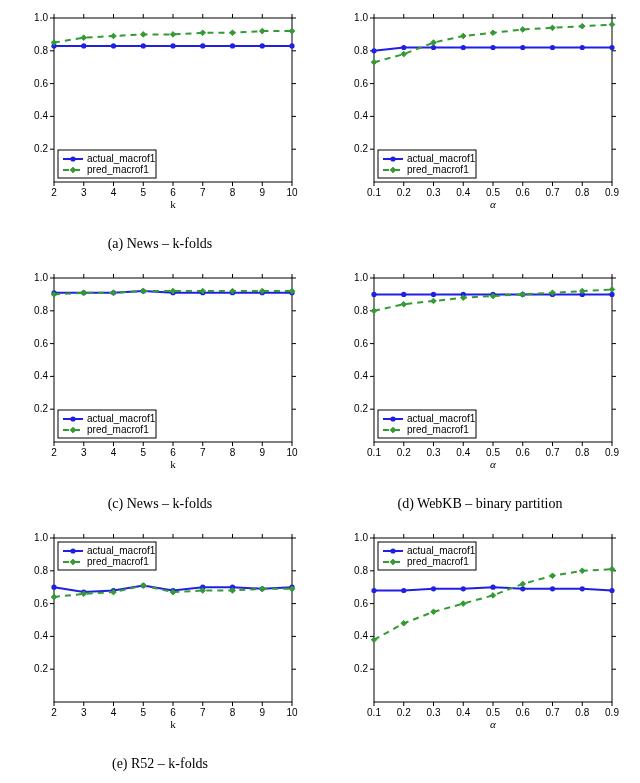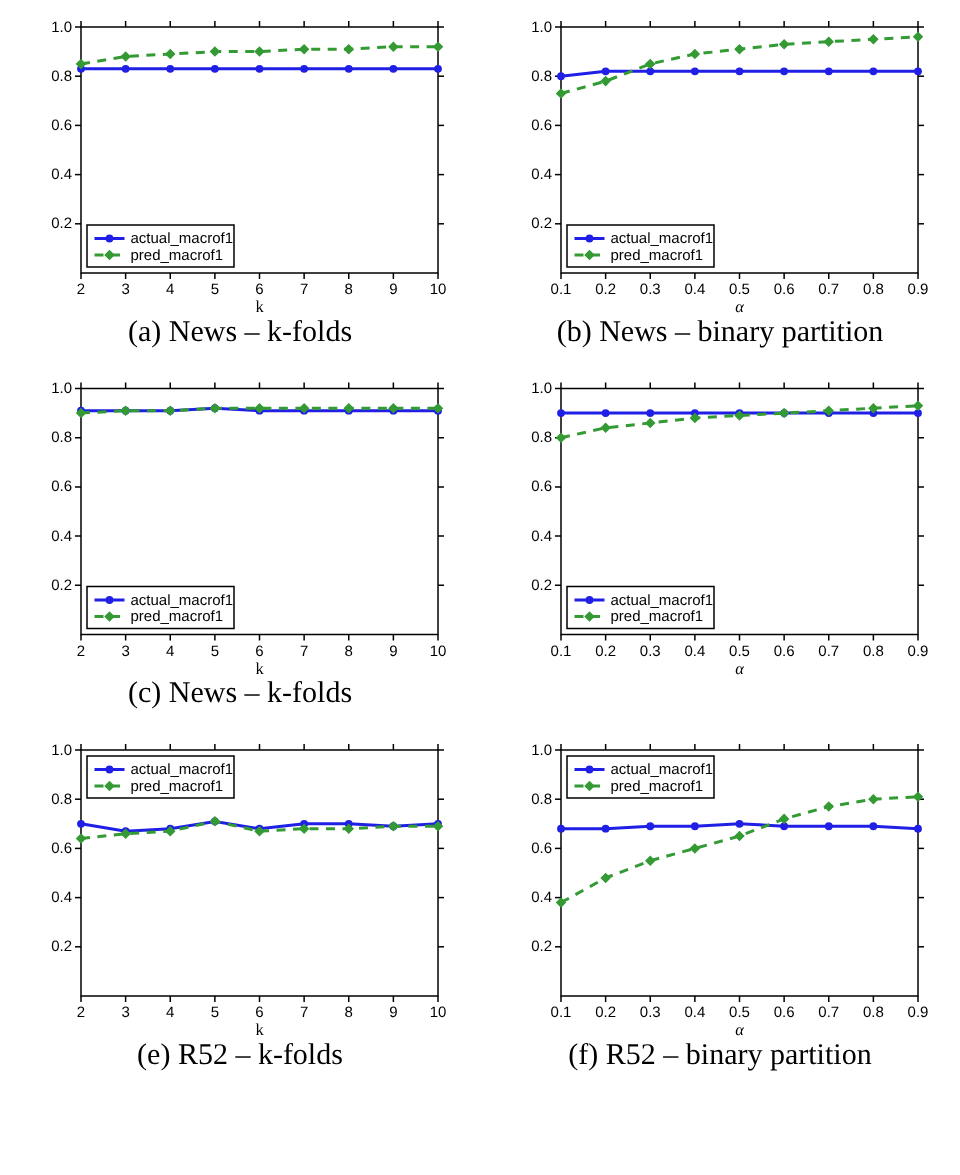--- a/index.html
+++ b/index.html
@@ -26,22 +26,22 @@
   .tick { stroke: #000; stroke-width: 1; }
   .ticklabel { font-size: 10px; fill: #000; font-family: Arial, Helvetica, sans-serif; }
   .xlabel { font-size: 11px; fill: #000; text-anchor: middle; font-family: "Times New Roman", Times, serif; }
   .series-actual { stroke: #1f1fe6; stroke-width: 2; fill: none; }
   .series-pred { stroke: #349a34; stroke-width: 2; fill: none; stroke-dasharray: 6 5; }
   .marker-actual { fill: #1f1fe6; }
   .marker-pred { fill: #349a34; stroke: #349a34; }
   .legend-box { fill: #fff; stroke: #000; stroke-width: 1; }
   .legend-text { font-size: 10px; fill: #000; font-family: Arial, Helvetica, sans-serif; }
   .caption {
-    font-size: 20px;
-    margin-top: 0;
+    font-size: 14px;
+    margin-top: 26px;
     color: #000;
   }
 </style>
 </head>
 <body>
 
 <div class="grid">
   <div class="cell">
     <svg class="plot" viewBox="0 0 280 200">
         <rect x="34" y="8" width="238" height="164" class="frame"></rect>
@@ -185,21 +185,20 @@
         <path d="M 239.45 16.200000000000017 L 242.25 13.400000000000016 L 245.05 16.200000000000017 L 242.25 19.000000000000018 Z" class="marker-pred" fill="#349a34"></path>
         <path d="M 269.2 14.560000000000002 L 272 11.760000000000002 L 274.8 14.560000000000002 L 272 17.360000000000003 Z" class="marker-pred" fill="#349a34"></path>
         <rect x="38" y="140" width="98" height="28" class="legend-box"></rect>
         <line x1="43" x2="63" y1="149" y2="149" class="series-actual"></line>
         <circle cx="53" cy="149" r="2.6" class="marker-actual"></circle>
         <text x="67" y="152" class="legend-text">actual_macrof1</text>
         <line x1="43" x2="63" y1="160" y2="160" class="series-pred"></line>
         <path d="M 50.2 160 L 53 157.2 L 55.8 160 L 53 162.8 Z" class="marker-pred" fill="#349a34"></path>
         <text x="67" y="163" class="legend-text">pred_macrof1</text>
       </svg>
-    <div class="caption">(b) News – binary partition</div>
   </div>
   <div class="cell">
     <svg class="plot" viewBox="0 0 280 200">
         <rect x="34" y="8" width="238" height="164" class="frame"></rect>
         <line x1="34" x2="30" y1="139.2" y2="139.2" class="tick"></line>
         <line x1="272" x2="276" y1="139.2" y2="139.2" class="tick"></line>
         <text x="28" y="142.2" text-anchor="end" class="ticklabel">0.2</text>
         <line x1="34" x2="30" y1="106.39999999999999" y2="106.39999999999999" class="tick"></line>
         <line x1="272" x2="276" y1="106.39999999999999" y2="106.39999999999999" class="tick"></line>
         <text x="28" y="109.39999999999999" text-anchor="end" class="ticklabel">0.4</text>
@@ -337,20 +336,21 @@
         <path d="M 239.45 21.120000000000005 L 242.25 18.320000000000004 L 245.05 21.120000000000005 L 242.25 23.920000000000005 Z" class="marker-pred" fill="#349a34"></path>
         <path d="M 269.2 19.47999999999999 L 272 16.67999999999999 L 274.8 19.47999999999999 L 272 22.27999999999999 Z" class="marker-pred" fill="#349a34"></path>
         <rect x="38" y="140" width="98" height="28" class="legend-box"></rect>
         <line x1="43" x2="63" y1="149" y2="149" class="series-actual"></line>
         <circle cx="53" cy="149" r="2.6" class="marker-actual"></circle>
         <text x="67" y="152" class="legend-text">actual_macrof1</text>
         <line x1="43" x2="63" y1="160" y2="160" class="series-pred"></line>
         <path d="M 50.2 160 L 53 157.2 L 55.8 160 L 53 162.8 Z" class="marker-pred" fill="#349a34"></path>
         <text x="67" y="163" class="legend-text">pred_macrof1</text>
       </svg>
+    <div class="caption">(d) WebKB – binary partition</div>
   </div>
   <div class="cell">
     <svg class="plot" viewBox="0 0 280 200">
         <rect x="34" y="8" width="238" height="164" class="frame"></rect>
         <line x1="34" x2="30" y1="139.2" y2="139.2" class="tick"></line>
         <line x1="272" x2="276" y1="139.2" y2="139.2" class="tick"></line>
         <text x="28" y="142.2" text-anchor="end" class="ticklabel">0.2</text>
         <line x1="34" x2="30" y1="106.39999999999999" y2="106.39999999999999" class="tick"></line>
         <line x1="272" x2="276" y1="106.39999999999999" y2="106.39999999999999" class="tick"></line>
         <text x="28" y="109.39999999999999" text-anchor="end" class="ticklabel">0.4</text>
@@ -488,15 +488,14 @@
         <path d="M 239.45 40.79999999999998 L 242.25 37.999999999999986 L 245.05 40.79999999999998 L 242.25 43.59999999999998 Z" class="marker-pred" fill="#349a34"></path>
         <path d="M 269.2 39.16 L 272 36.36 L 274.8 39.16 L 272 41.959999999999994 Z" class="marker-pred" fill="#349a34"></path>
         <rect x="38" y="12" width="98" height="28" class="legend-box"></rect>
         <line x1="43" x2="63" y1="21" y2="21" class="series-actual"></line>
         <circle cx="53" cy="21" r="2.6" class="marker-actual"></circle>
         <text x="67" y="24" class="legend-text">actual_macrof1</text>
         <line x1="43" x2="63" y1="32" y2="32" class="series-pred"></line>
         <path d="M 50.2 32 L 53 29.2 L 55.8 32 L 53 34.8 Z" class="marker-pred" fill="#349a34"></path>
         <text x="67" y="35" class="legend-text">pred_macrof1</text>
       </svg>
-    <div class="caption">(f) R52 – binary partition</div>
   </div>
 </div>
 
 </body></html>

